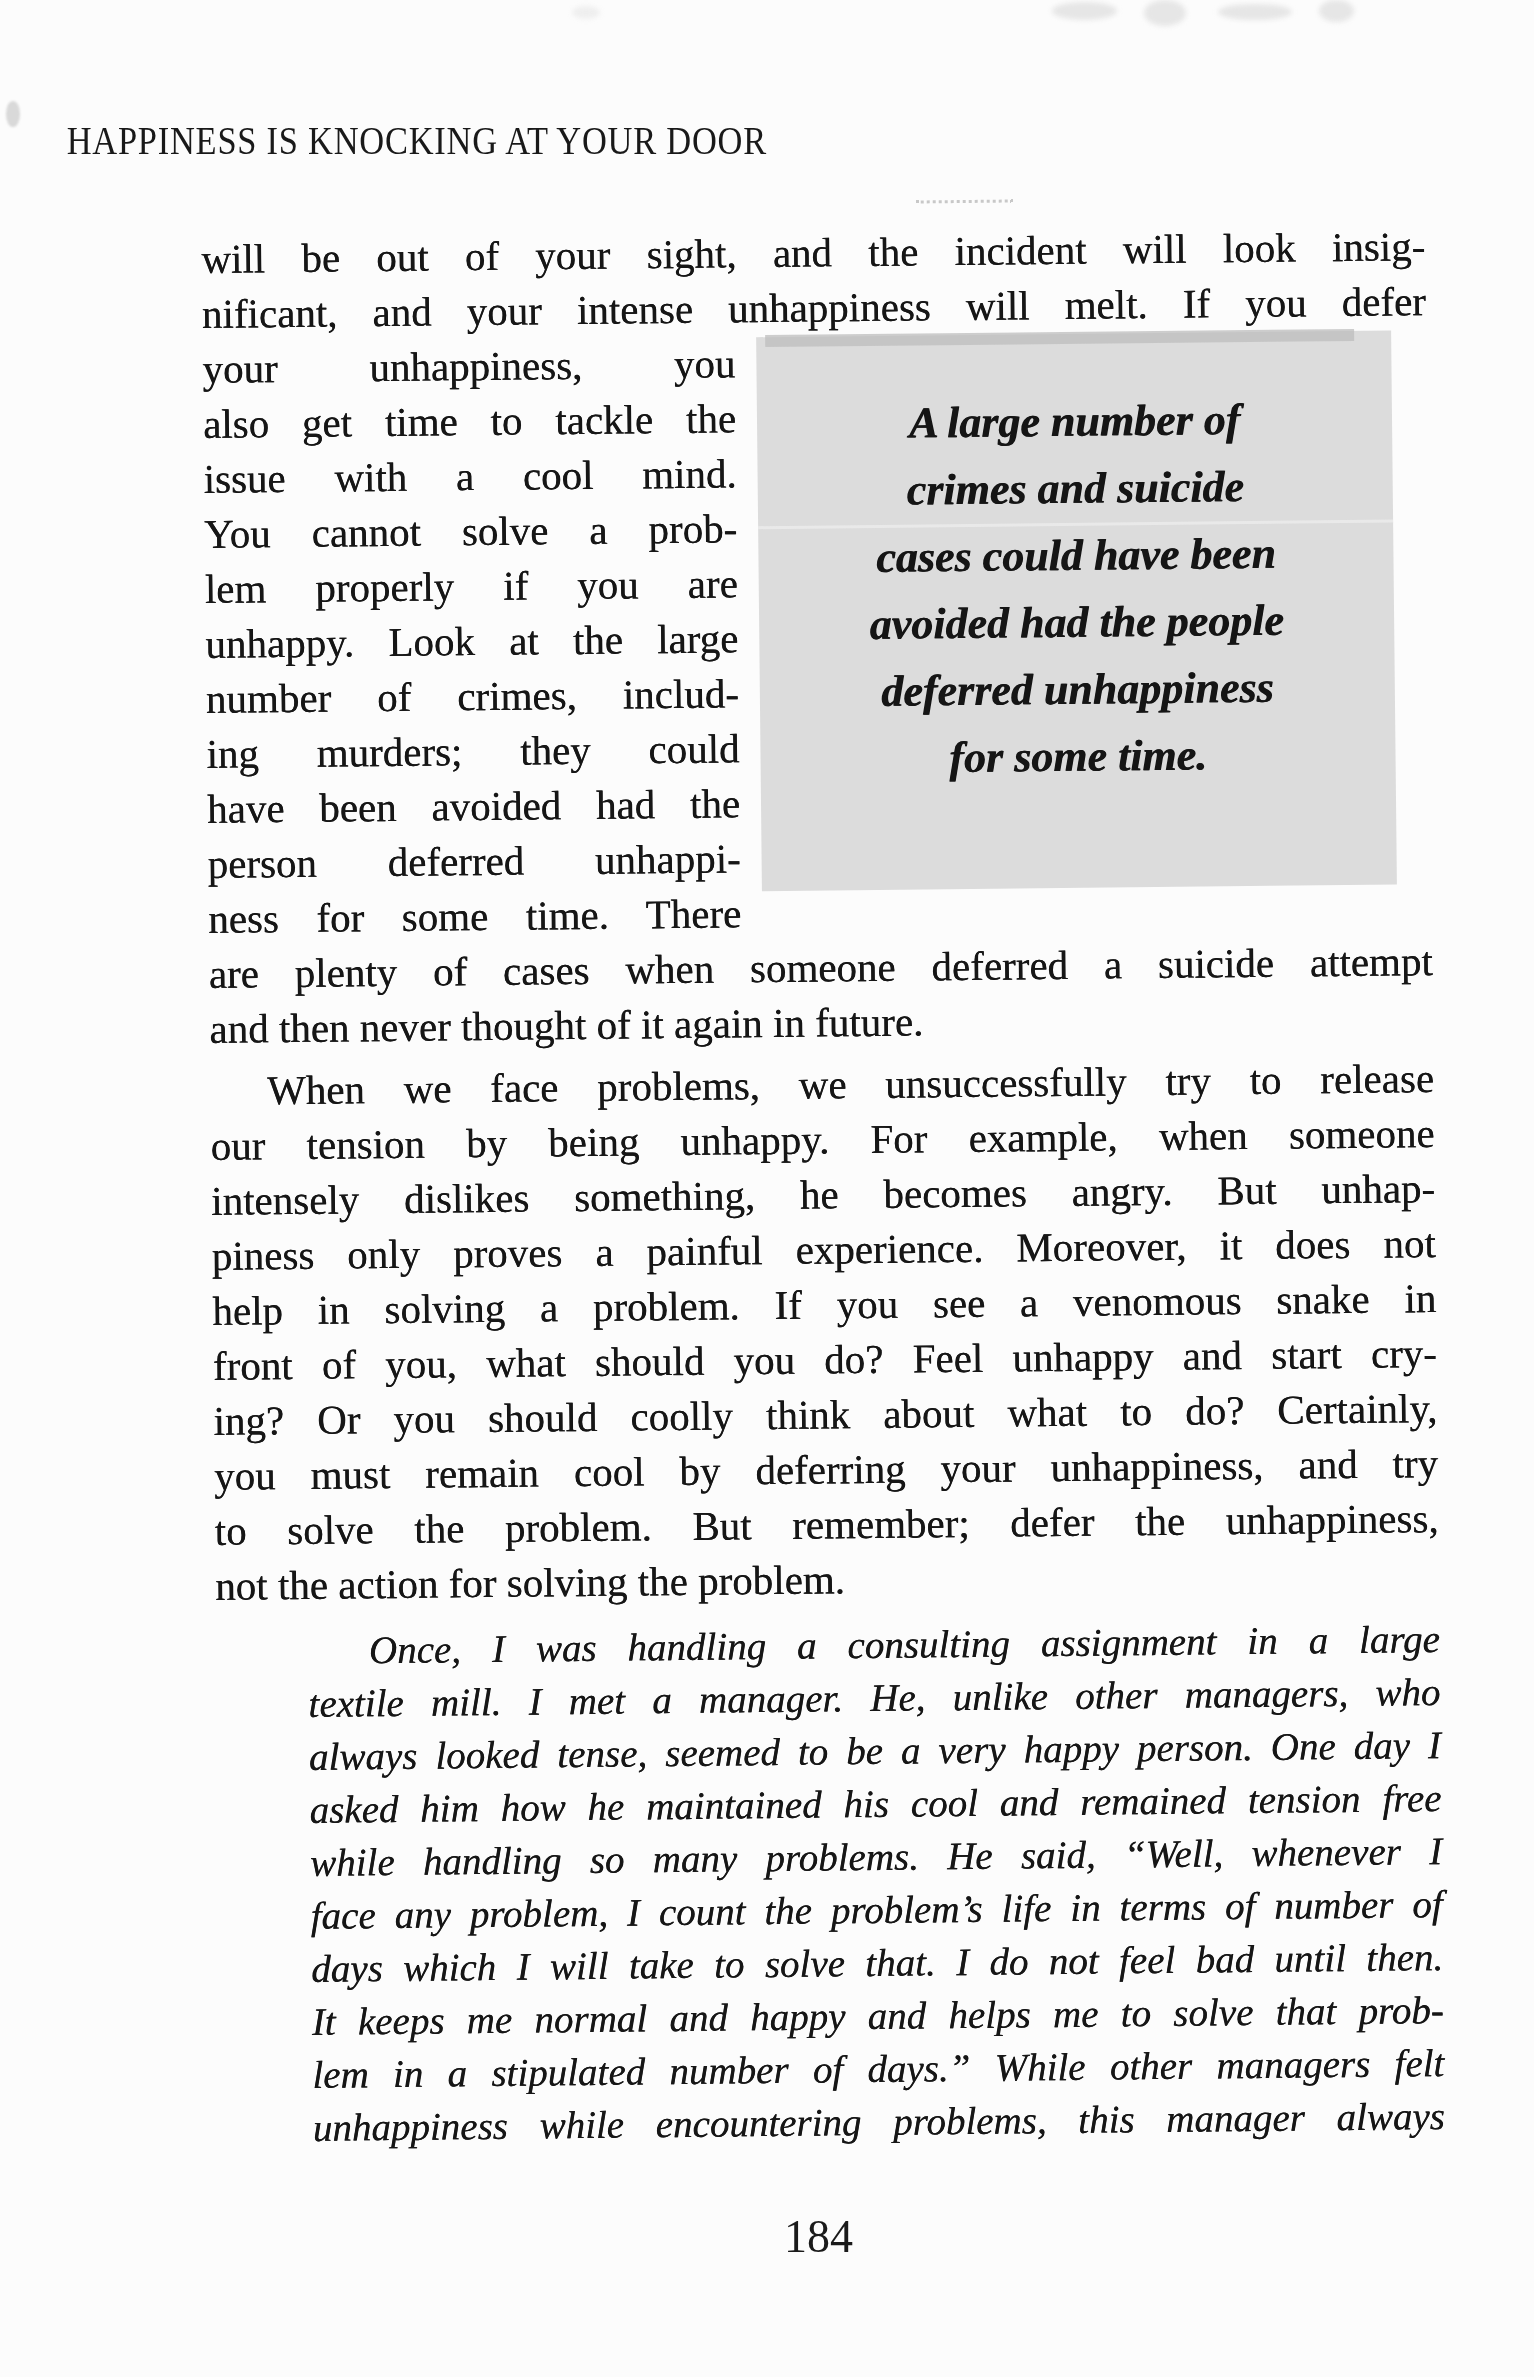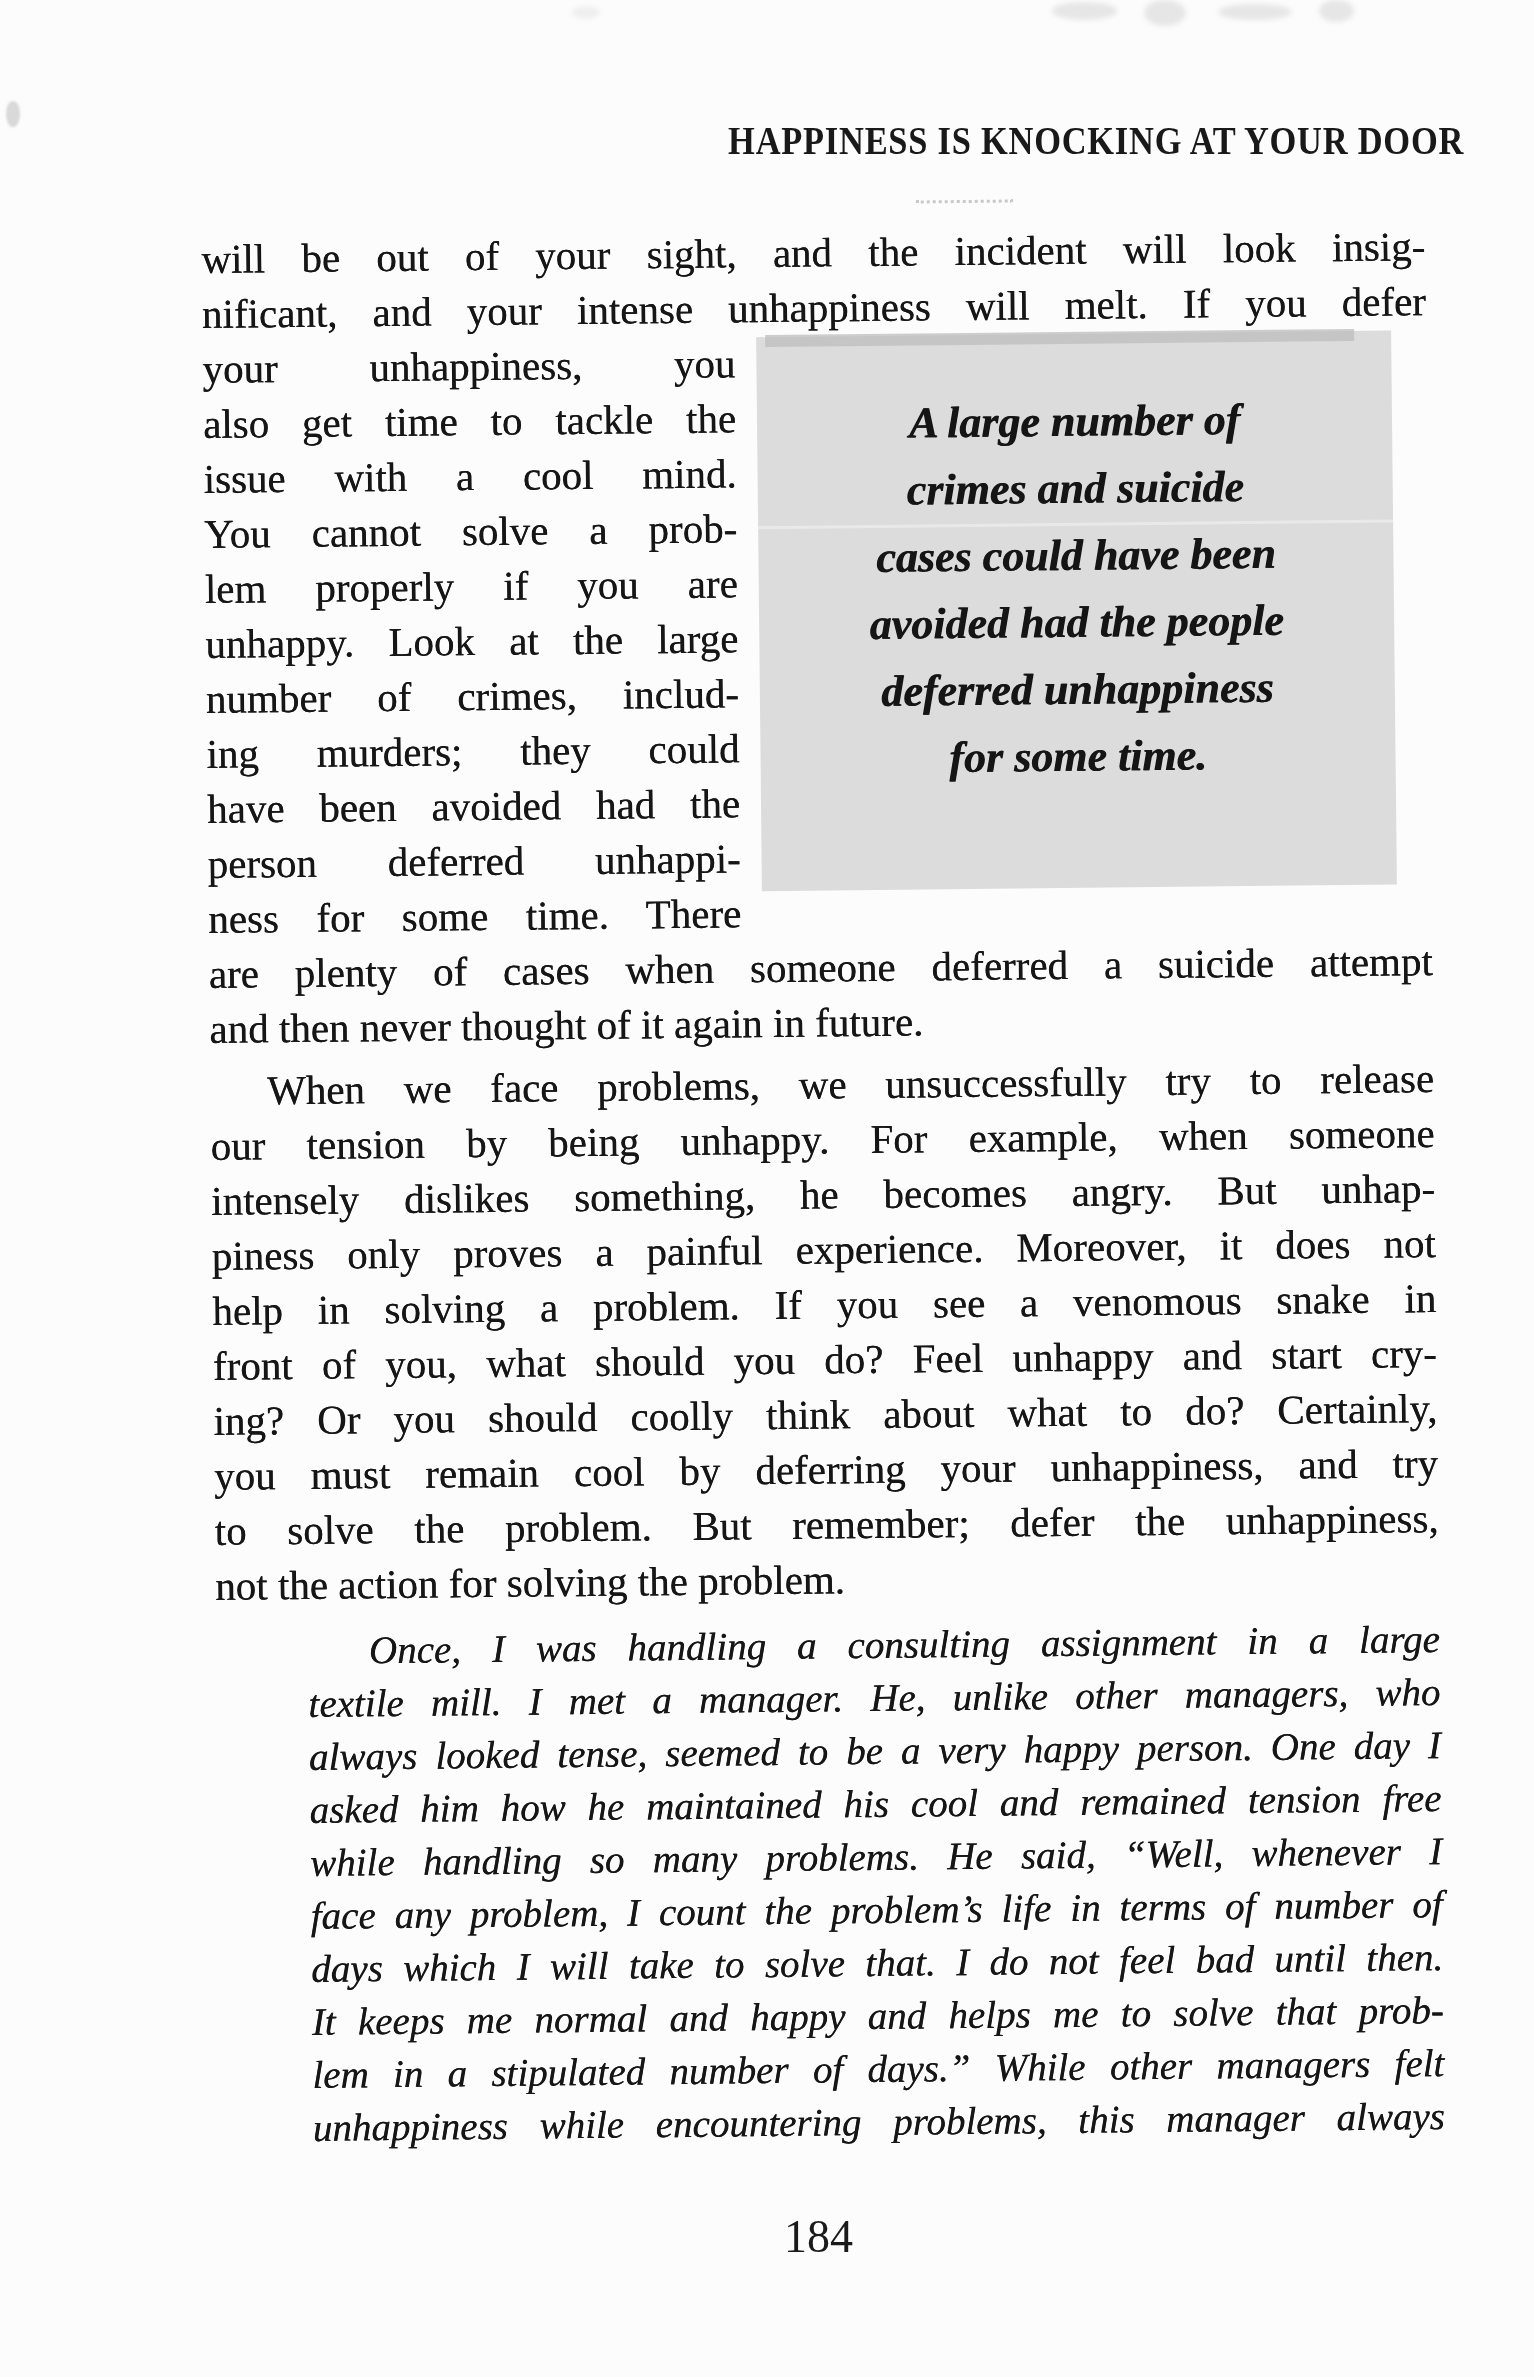--- a/index.html
+++ b/index.html
@@ -6,21 +6,21 @@
   .page {
     position:relative;
     width:1534px; height:2377px;
     margin:0 auto;
     background:#fcfcfc;
     overflow:hidden;
     color:#161616;
     font-family:"Liberation Serif", serif;
   }
   
-  .header { position:absolute; top:116px; left:0; width:1534px; text-align:right;font-weight:bold; }
+  .header { position:absolute; top:116px; left:0; width:1534px; text-align:left; }
   .header-inner {
     display:inline-block;
     font-size:41px; letter-spacing:0.9px;
     transform:scaleX(0.84); transform-origin:center;
     white-space:nowrap; color:#191919;
   }
   
   .textblock {
     position:absolute; left:201px; top:232px; width:1224px;
     font-size:41px; line-height:55px;

